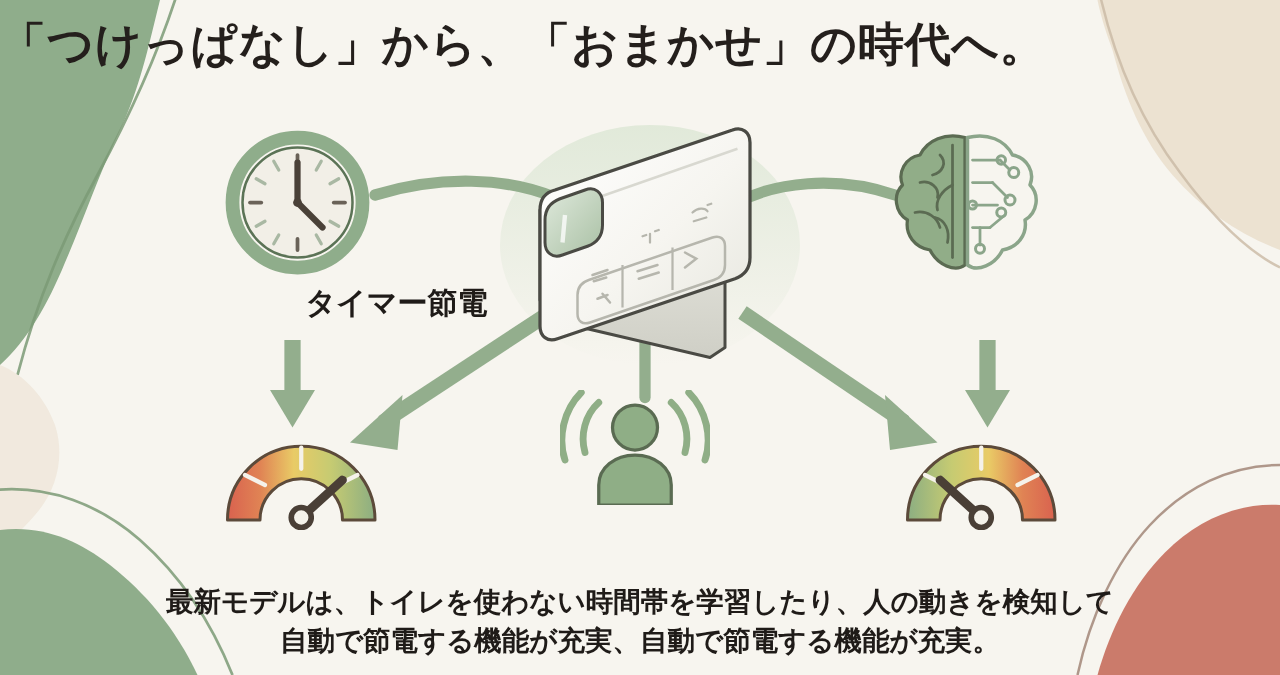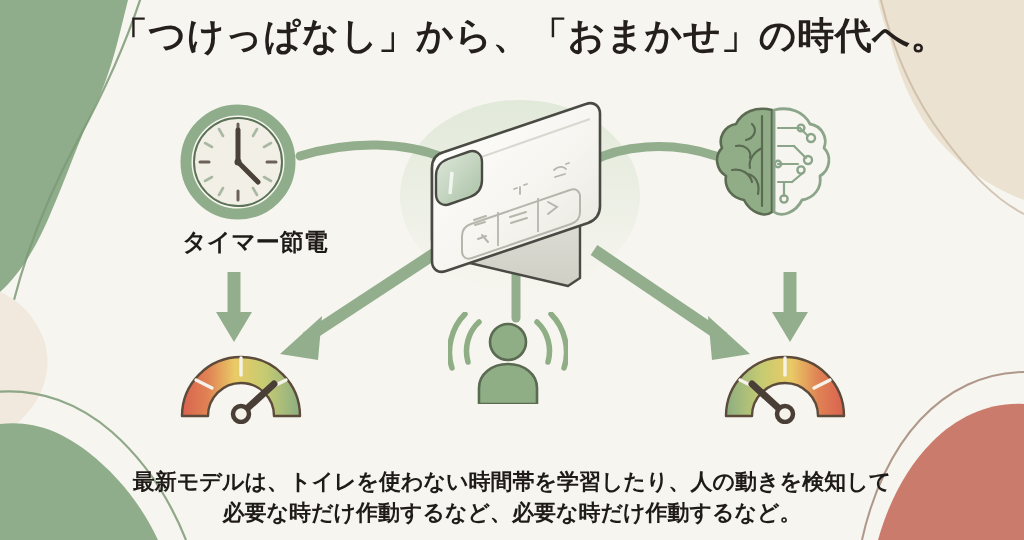--- a/index.html
+++ b/index.html
@@ -22,31 +22,31 @@
     position: absolute;
     inset: 0;
     width: 1024px;
     height: 540px;
   }
   .title {
     position: absolute;
     left: 0;
     top: 14px;
     width: 948px;
-    text-align: right;
+    text-align: left;
     font-size: 37px;
     font-weight: bold;
     color: #241f1c;
     letter-spacing: 0.5px;
     line-height: 1.2;
     white-space: nowrap;
   }
   .node-label {
     position: absolute;
-    text-align: center;
+    text-align: right;
     font-size: 24px;
     font-weight: bold;
     color: #1f1b18;
     white-space: nowrap;
   }
   #label-timer  { left: 120px; top: 226px; width: 270px; }
   #label-omakase{ left: 636px; top: 226px; width: 290px; }
   #label-sensor { left: 392px; top: 411px; width: 240px; }
   .caption {
     position: absolute;
@@ -312,16 +312,16 @@
       </g>
       <line x1="73" y1="86" x2="40" y2="56" stroke="#4a3f36" stroke-width="7" stroke-linecap="round"></line>
       <circle cx="73" cy="86" r="8" fill="#f5f2ea" stroke="#4a3f36" stroke-width="4.5"></circle>
     </svg>
   </div>
 
   <div class="node-label" id="label-timer">タイマー節電</div>
 
   <div class="caption">
     <span>最新モデルは、トイレを使わない時間帯を学習したり、人の動きを検知して</span>
-    <span>必要な時だけ作動するなど、必要な時だけ作動するなど。</span>
+    <span>自動で節電する機能が充実、自動で節電する機能が充実。</span>
   </div>
 
 </div>
 
 </body></html>

